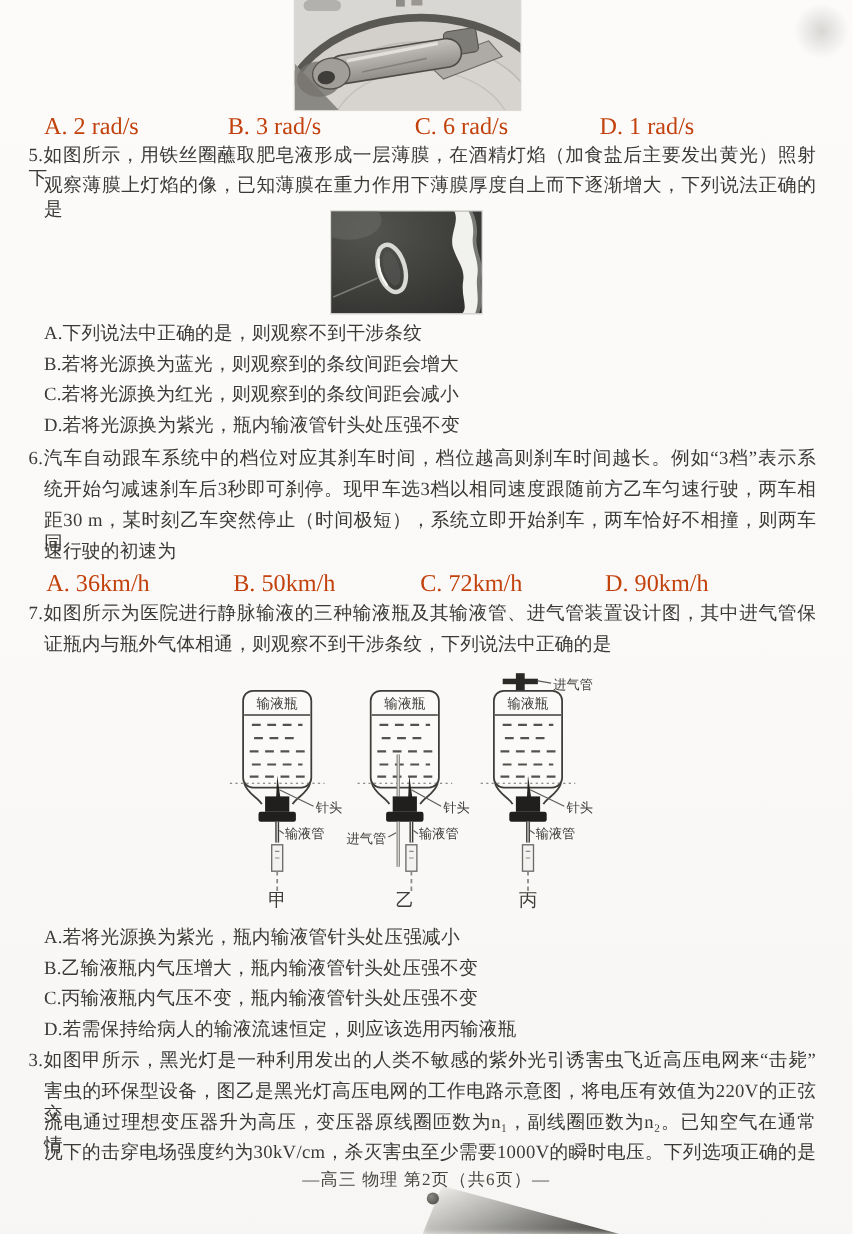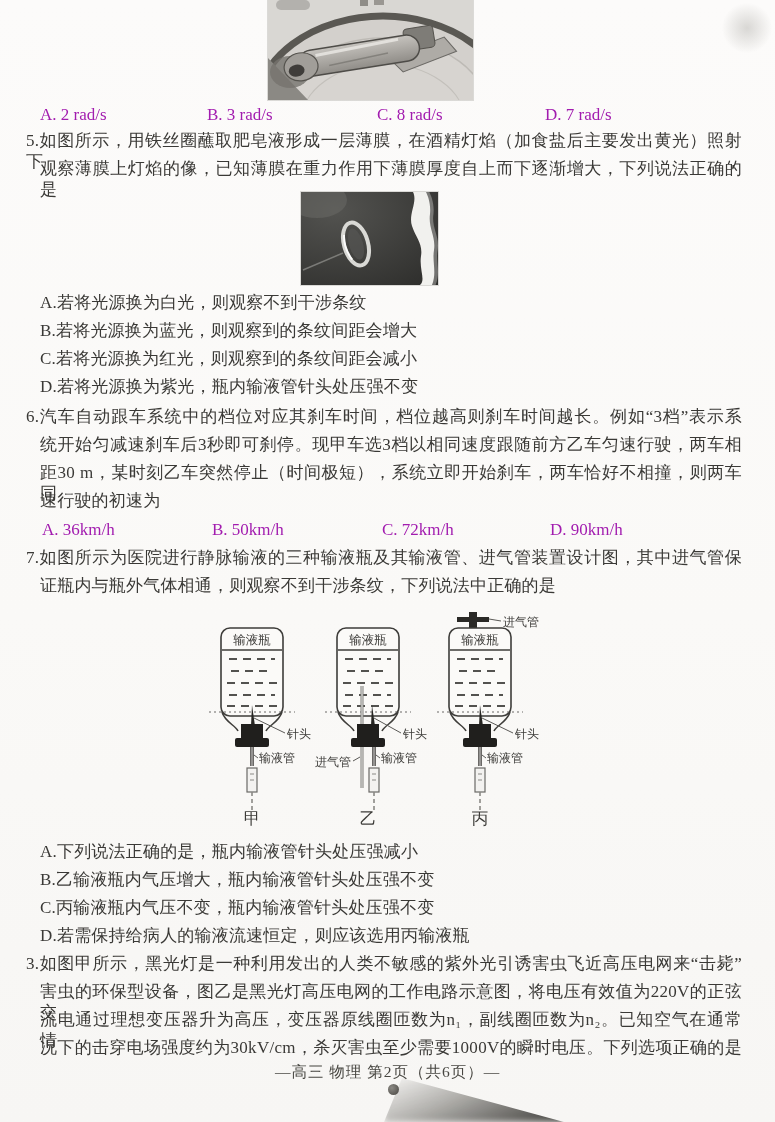--- a/index.html
+++ b/index.html
@@ -13,21 +13,21 @@
   .tline{
     position:absolute;
     font-size:17px;line-height:21px;white-space:nowrap;
     color:#3a3936;letter-spacing:0.2px;
   }
   .jl{
     white-space:normal;
     text-align:justify;text-align-last:justify;
     letter-spacing:0.3px;
   }
-  .opt-inline{position:absolute;font-size:17px;line-height:21px;white-space:nowrap;color:#a21caf;}
+  .opt-inline{position:absolute;font-size:22px;line-height:21px;white-space:nowrap;color:#c2410c;}
   .footer{
     position:absolute;left:0;right:0;text-align:center;
     font-size:15.5px;color:#474641;letter-spacing:1px;
   }
   .photo{position:absolute;box-shadow:0 0 0 1px rgba(120,118,112,.25);}
   .shadow-wedge{
     position:absolute;left:384px;top:1078px;width:180px;height:44px;
     background:linear-gradient(155deg,rgba(120,118,112,0) 0%,rgba(95,93,88,.45) 40%,rgba(45,44,40,.92) 100%);
     clip-path:polygon(10% 0,100% 100%,0 100%);
     filter:blur(3px);
@@ -68,22 +68,22 @@
     <rect x="30" y="42" width="122" height="26" rx="13" fill="url(#g1)" stroke="#4e4c48" stroke-width="1.5"></rect>
     <ellipse cx="32" cy="57" rx="17" ry="14" fill="#a19e99" stroke="#55534e" stroke-width="1.2"></ellipse>
     <ellipse cx="27" cy="60" rx="8" ry="6" fill="#3f3d3a"></ellipse>
     <line x1="48" y1="48" x2="132" y2="45" stroke="#eceae6" stroke-width="3" opacity="0.8"></line>
     <line x1="60" y1="60" x2="120" y2="57" stroke="#6e6c67" stroke-width="1.5" opacity="0.6"></line>
   </g>
 </svg>
 
 <span class="opt-inline" style="left:40px;top:104px">A. 2 rad/s</span>
 <span class="opt-inline" style="left:207px;top:104px">B. 3 rad/s</span>
-<span class="opt-inline" style="left:377px;top:104px">C. 8 rad/s</span>
-<span class="opt-inline" style="left:545px;top:104px">D. 7 rad/s</span>
+<span class="opt-inline" style="left:377px;top:104px">C. 6 rad/s</span>
+<span class="opt-inline" style="left:545px;top:104px">D. 1 rad/s</span>
 
 <div class="tline jl" style="left:26px;top:130px;width:716px">5.如图所示，用铁丝圈蘸取肥皂液形成一层薄膜，在酒精灯焰（加食盐后主要发出黄光）照射下，</div>
 <div class="tline jl" style="left:40px;top:158px;width:702px">观察薄膜上灯焰的像，已知薄膜在重力作用下薄膜厚度自上而下逐渐增大，下列说法正确的是</div>
 
 <svg class="photo" style="left:301px;top:192px;" width="137" height="93" viewBox="0 0 137 93">
   <defs>
     <radialGradient id="g2" cx="0.25" cy="0.2" r="1.1">
       <stop offset="0" stop-color="#535350"></stop>
         <stop offset="1" stop-color="#2c2c2a"></stop>
     </radialGradient>
@@ -95,21 +95,21 @@
            L131,93 C136,80 131,70 133,58 C135,44 127,36 129,22 C130,12 127,4 125,0 Z" fill="#f2f1ee"></path>
   <path d="M112,0 C117,10 107,22 111,34 C115,46 122,52 120,64 C118,78 125,88 119,93
            L131,93 C136,80 131,70 133,58 C135,44 127,36 129,22 C130,12 127,4 125,0 Z" fill="#f2f1ee" opacity="0.35" transform="translate(-3,0) scale(1.05 1)"></path>
   <g transform="rotate(-16 55 52)">
     <ellipse cx="55" cy="52" rx="12" ry="22" fill="#56565300" stroke="#d9d9d5" stroke-width="4"></ellipse>
     <ellipse cx="55" cy="52" rx="7" ry="16" fill="#5a5a57" opacity="0.55"></ellipse>
     <path d="M46,40 Q42,52 47,66" fill="none" stroke="#ffffff" stroke-width="2" opacity="0.9"></path>
   </g>
 </svg>
 
-<div class="tline" style="left:40px;top:292px">A.若将光源换为白光，则观察不到干涉条纹</div>
+<div class="tline" style="left:40px;top:292px">A.下列说法中正确的是，则观察不到干涉条纹</div>
 <div class="tline" style="left:40px;top:320px">B.若将光源换为蓝光，则观察到的条纹间距会增大</div>
 <div class="tline" style="left:40px;top:348px">C.若将光源换为红光，则观察到的条纹间距会减小</div>
 <div class="tline" style="left:40px;top:376px">D.若将光源换为紫光，瓶内输液管针头处压强不变</div>
 
 <div class="tline jl" style="left:26px;top:406px;width:716px">6.汽车自动跟车系统中的档位对应其刹车时间，档位越高则刹车时间越长。例如“3档”表示系</div>
 <div class="tline jl" style="left:40px;top:434px;width:702px">统开始匀减速刹车后3秒即可刹停。现甲车选3档以相同速度跟随前方乙车匀速行驶，两车相</div>
 <div class="tline jl" style="left:40px;top:462px;width:702px">距30 m，某时刻乙车突然停止（时间极短），系统立即开始刹车，两车恰好不相撞，则两车同</div>
 <div class="tline" style="left:40px;top:490px">速行驶的初速为</div>
 
 <span class="opt-inline" style="left:42px;top:519px">A. 36km/h</span>
@@ -216,21 +216,21 @@
     <line x1="33" y1="127" x2="37" y2="130" stroke="#5a5956" stroke-width="1"></line>
     <text x="38" y="134" font-size="12">输液管</text>
     <rect x="26" y="140" width="10" height="24" fill="#f3f2f0" stroke="#6a6966" stroke-width="1.2"></rect>
     <line x1="29" y1="146" x2="33" y2="146" stroke="#8a8985" stroke-width="1"></line>
     <line x1="29" y1="152" x2="33" y2="152" stroke="#8a8985" stroke-width="1"></line>
     <line x1="31" y1="164" x2="31" y2="182" stroke="#8a8985" stroke-width="1.6" stroke-dasharray="4 3"></line>
     <text x="31" y="196" font-size="16.5" text-anchor="middle">丙</text>
   </g>
 </svg>
 
-<div class="tline" style="left:40px;top:841px">A.下列说法正确的是，瓶内输液管针头处压强减小</div>
+<div class="tline" style="left:40px;top:841px">A.若将光源换为紫光，瓶内输液管针头处压强减小</div>
 <div class="tline" style="left:40px;top:869px">B.乙输液瓶内气压增大，瓶内输液管针头处压强不变</div>
 <div class="tline" style="left:40px;top:897px">C.丙输液瓶内气压不变，瓶内输液管针头处压强不变</div>
 <div class="tline" style="left:40px;top:925px">D.若需保持给病人的输液流速恒定，则应该选用丙输液瓶</div>
 
 <div class="tline jl" style="left:26px;top:953px;width:716px">3.如图甲所示，黑光灯是一种利用发出的人类不敏感的紫外光引诱害虫飞近高压电网来“击毙”</div>
 <div class="tline jl" style="left:40px;top:981px;width:702px">害虫的环保型设备，图乙是黑光灯高压电网的工作电路示意图，将电压有效值为220V的正弦交</div>
 <div class="tline jl" style="left:40px;top:1009px;width:702px">流电通过理想变压器升为高压，变压器原线圈匝数为n₁，副线圈匝数为n₂。已知空气在通常情</div>
 <div class="tline jl" style="left:40px;top:1037px;width:702px">况下的击穿电场强度约为30kV/cm，杀灭害虫至少需要1000V的瞬时电压。下列选项正确的是</div>
 
 <div class="footer" style="top:1062px">—高三 物理 第2页（共6页）—</div>

